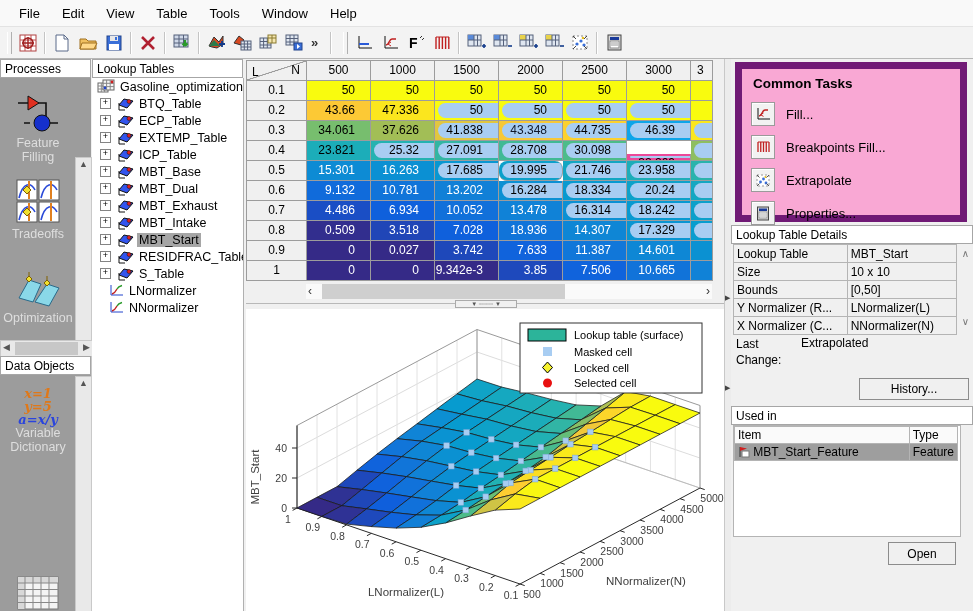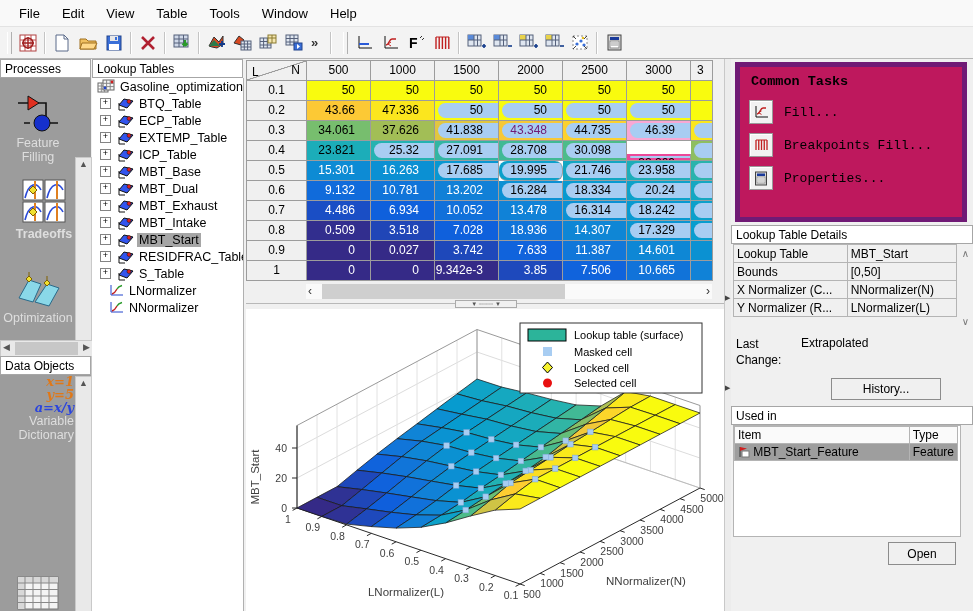--- a/index.html
+++ b/index.html
@@ -36,21 +36,21 @@
   .grid{position:absolute;left:246px;top:60px;display:grid;
         grid-template-columns:60px repeat(6,64px) 22px;grid-auto-rows:20px;
         border-top:1px solid #9c9c9c;border-left:1px solid #9c9c9c;background:#fff;}
   .gcell{border-right:1px solid #9c9c9c;border-bottom:1px solid #9c9c9c;position:relative;
          font-size:12px;overflow:hidden;}
   .ghead{background:#f0f0f0;text-align:center;line-height:19px;}
   .gval{text-align:right;line-height:19px;padding-right:15px;}
   .pill{position:absolute;left:3px;right:0;top:2px;bottom:2px;border-radius:9px 0 0 9px;}
   .gval span{position:relative;}
   
-  .rbox{background:#be185d;border:5px solid #701a75;font-family:Liberation Mono, monospace;}
+  .rbox{background:#f9a8d4;border:7px solid #701a75;}
   .ctask{display:flex;align-items:center;gap:11px;margin:9px 0 9px 9px;font-size:13px;}
   .cticon{width:22px;height:22px;border:1px solid #9a9a9a;background:#f2f2f2;display:flex;
           align-items:center;justify-content:center;box-shadow:inset 1px 1px 0 #fff;}
   .dtable{border-collapse:collapse;width:224px;font-size:12px;}
   .dtable td{border:1px solid #b4b4b4;height:17px;padding:0 3px;white-space:nowrap;overflow:hidden;}
   .btn{position:absolute;background:#f0f0f0;border:1px solid #8c8c8c;font-size:12px;
        text-align:center;font-family:"Liberation Sans",sans-serif;}
   .uhead{border-collapse:collapse;width:224px;font-size:12px;}
   .uhead td{border:1px solid #b4b4b4;height:16px;padding:0 3px;background:#fafafa;}
   .usel{background:#9e9e9e;}
@@ -232,21 +232,21 @@
 </div>
 <div class="abs graypanel" style="left:0;top:78px;width:91px;height:262px;">
   <div class="sideitem" style="left:2px;top:15px;">
     <svg width="44" height="40">
         <path d="M2 10 H12 M22 10 H30 V26 M14 30 H8 M34 30 H42" stroke="#111" stroke-width="1.6" fill="none"></path>
         <polygon points="12,3 12,17 23,10" fill="#e03020" stroke="#111"></polygon>
         <circle cx="26" cy="30" r="8" fill="#1530cc" stroke="#111"></circle>
       </svg>
     <div>Feature Filling</div>
   </div>
-  <div class="sideitem" style="left:8px;top:100px;font-weight:bold;">
+  <div class="sideitem" style="left:2px;top:100px;">
     <svg width="46" height="46">
       <g stroke="#555">
           <rect x="2" y="2" width="20" height="20" fill="#fff"></rect>
           <rect x="24" y="2" width="20" height="20" fill="#fff"></rect>
           <rect x="2" y="24" width="20" height="20" fill="#fff"></rect>
           <rect x="24" y="24" width="20" height="20" fill="#fff"></rect>
         </g>
       <g stroke="#2a4ad8" stroke-width="1.6" fill="none">
           <path d="M4 20 C8 4 16 4 20 12"></path>
           <path d="M26 20 C30 4 38 4 42 12"></path>
@@ -281,21 +281,21 @@
 </div>
 <div class="hscroll" style="left:0;top:340px;width:91px;">
   <span class="sbarrow" style="position:absolute;left:2px;">◀</span>
   <span class="sbarrow" style="position:absolute;right:2px;">▶</span>
   <div class="thumb" style="position:absolute;left:14px;right:14px;top:1px;bottom:1px;"></div>
 </div>
 <div class="abs panel-header" style="left:0;top:356px;width:91px;height:19px;">
   <span>Data Objects</span>
 </div>
 <div class="abs graypanel" style="left:0;top:375px;width:91px;height:236px;">
-  <div class="sideitem" style="left:2px;top:0;text-align:right;">
+  <div class="sideitem" style="left:2px;top:12px;">
     <div style="font-family:'DejaVu Serif',serif;font-weight:bold;font-style:italic;font-size:13px;line-height:13px;">
       <div style="color:#e07818;">x=1</div>
       <div style="color:#e07818;">y=5</div>
       <div style="color:#2a44dd;">a=x/y</div>
     </div>
     <div>Variable Dictionary</div>
   </div>
   <div class="sideitem" style="left:2px;top:200px;color:#fff;">
     <svg width="44" height="36">
       <rect x="2" y="2" width="40" height="32" fill="#f4f4f4" stroke="#777"></rect>
@@ -467,23 +467,23 @@
     <div class="gcell gval" style="background:rgb(251,230,30);color:#000;"><span>47.336</span></div>
     <div class="gcell gval" style="background:rgb(249,251,14);color:#000;"><div class="pill" style="background:#a8cdf2;"></div><span>50</span></div>
     <div class="gcell gval" style="background:rgb(249,251,14);color:#000;"><div class="pill" style="background:#a8cdf2;"></div><span>50</span></div>
     <div class="gcell gval" style="background:rgb(249,251,14);color:#000;"><div class="pill" style="background:#a8cdf2;"></div><span>50</span></div>
     <div class="gcell gval" style="background:rgb(249,251,14);color:#000;"><div class="pill" style="background:#a8cdf2;"></div><span>50</span></div>
     <div class="gcell" style="background:rgb(249,251,14);"></div>
     <div class="gcell ghead">0.3</div>
     <div class="gcell gval" style="background:rgb(119,190,110);color:#000;"><span>34.061</span></div>
     <div class="gcell gval" style="background:rgb(162,190,86);color:#000;"><span>37.626</span></div>
     <div class="gcell gval" style="background:rgb(225,198,63);color:#000;"><div class="pill" style="background:#a8cdf2;"></div><span>41.838</span></div>
-    <div class="gcell gval" style="background:rgb(247,200,54);color:#701a75;"><div class="pill" style="background:#a8cdf2;"></div><span>43.348</span></div>
+    <div class="gcell gval" style="background:rgb(247,200,54);color:#0f172a;"><div class="pill" style="background:#a8cdf2;"></div><span>43.348</span></div>
     <div class="gcell gval" style="background:rgb(252,209,46);color:#000;"><div class="pill" style="background:#a8cdf2;"></div><span>44.735</span></div>
-    <div class="gcell gval" style="background:#f9a8d4;color:#000;"><div class="pill" style="background:#a8cdf2;"></div><span>46.39</span></div>
+    <div class="gcell gval" style="background:#0ea5e9;color:#000;"><div class="pill" style="background:#a8cdf2;"></div><span>46.39</span></div>
     <div class="gcell" style="background:rgb(251,231,29);">
       <div class="pill" style="background:#a8cdf2;border-radius:9px 0 0 9px;"></div>
     </div>
     <div class="gcell ghead">0.4</div>
     <div class="gcell gval" style="background:rgb(28,173,185);color:#000;"><span>23.821</span></div>
     <div class="gcell gval" style="background:rgb(36,178,177);color:#000;"><div class="pill" style="background:#a8cdf2;"></div><span>25.32</span></div>
     <div class="gcell gval" style="background:rgb(51,181,163);color:#000;"><div class="pill" style="background:#a8cdf2;"></div><span>27.091</span></div>
     <div class="gcell gval" style="background:rgb(64,185,149);color:#000;"><div class="pill" style="background:#a8cdf2;"></div><span>28.708</span></div>
     <div class="gcell gval" style="background:rgb(76,188,138);color:#000;"><div class="pill" style="background:#a8cdf2;"></div><span>30.098</span></div>
     <div class="gcell gval" style="background:#ec4899;color:#000;margin-top:13px;"><div class="pill" style="background:#a8cdf2;"></div><span>32.209</span></div>
@@ -782,20 +782,33 @@
     <span class="cticon">
         <svg width="15" height="14">
           <path d="M2 2 H13" stroke="#c02020"></path>
           <path d="M2 2 V12 M4.75 2 V12 M7.5 2 V12 M10.25 2 V12 M13 2 V12" stroke="#c02020" stroke-width="1.3"></path>
         </svg>
       </span>
     <span>Breakpoints Fill...</span>
   </div>
   <div class="ctask">
     <span class="cticon">
+        <svg width="16" height="15">
+          <rect x="2" y="2" width="12" height="11" fill="#fff" stroke="#999" stroke-dasharray="2 2"></rect>
+          <circle cx="5.5" cy="9" r="1.4" fill="#3a6fd8"></circle>
+          <circle cx="8.5" cy="6" r="1.4" fill="#3a6fd8"></circle>
+          <circle cx="11" cy="10" r="1.4" fill="#3a6fd8"></circle>
+          <circle cx="10.5" cy="4" r="1.1" fill="#e8c020"></circle>
+          <path d="M2 2 l2.5 2.5 M14 13 l-2.5 -2.5 M14 2 l-2.5 2.5 M2 13 l2.5 -2.5" stroke="#555"></path>
+        </svg>
+      </span>
+    <span>Extrapolate</span>
+  </div>
+  <div class="ctask">
+    <span class="cticon">
         <svg width="14" height="15">
           <rect x="1.5" y="1" width="11" height="13" fill="#d8d8d8" stroke="#444"></rect>
           <rect x="3" y="2.5" width="8" height="2.5" fill="#1a3a9a"></rect>
           <rect x="3" y="6" width="8" height="6" fill="#fff" stroke="#999"></rect>
           <path d="M4 8 h6 M4 10 h6" stroke="#aaa"></path>
         </svg>
       </span>
     <span>Properties...</span>
   </div>
 </div>
@@ -804,38 +817,42 @@
   <span>Lookup Table Details</span>
 </div>
 <div class="abs" style="left:731px;top:244px;width:242px;height:162px;background:#f0f0f0;">
   <table class="dtable" id="details-table" style="position:absolute;left:2px;top:0;">
       <tbody>
         <tr>
           <td style="width:110px;">Lookup Table</td>
           <td style="width:108px;">MBT_Start</td>
         </tr>
         <tr>
+          <td style="width:110px;">Size</td>
+          <td style="width:108px;">10 x 10</td>
+        </tr>
+        <tr>
           <td style="width:110px;">Bounds</td>
           <td style="width:108px;">[0,50]</td>
         </tr>
         <tr>
+          <td style="width:110px;">Y Normalizer (R...</td>
+          <td style="width:108px;">LNormalizer(L)</td>
+        </tr>
+        <tr>
           <td style="width:110px;">X Normalizer (C...</td>
           <td style="width:108px;">NNormalizer(N)</td>
-        </tr>
-        <tr>
-          <td style="width:110px;">Y Normalizer (R...</td>
-          <td style="width:108px;">LNormalizer(L)</td>
         </tr>
       </tbody>
     </table>
   <div style="position:absolute;right:4px;top:4px;color:#777;font-size:10px;">∧</div>
   <div style="position:absolute;right:4px;top:72px;color:#777;font-size:10px;">∨</div>
   <div style="position:absolute;left:5px;top:92px;width:56px;line-height:16px;">Last Change:</div>
   <div style="position:absolute;left:70px;top:92px;">Extrapolated</div>
-  <button class="btn" style="left:100px;top:134px;width:110px;height:22px;">History...</button>
+  <button class="btn" style="left:128px;top:134px;width:110px;height:22px;">History...</button>
 </div>
 
 <div class="abs panel-header" style="left:731px;top:406px;width:242px;height:19px;">
   <span>Used in</span>
 </div>
 <div class="abs" style="left:731px;top:425px;width:242px;height:186px;background:#f0f0f0;">
   <div style="position:absolute;left:2px;top:0;width:226px;height:110px;background:#fff;border:1px solid #b4b4b4;">
     <table class="uhead">
       <tbody>
           <tr>

